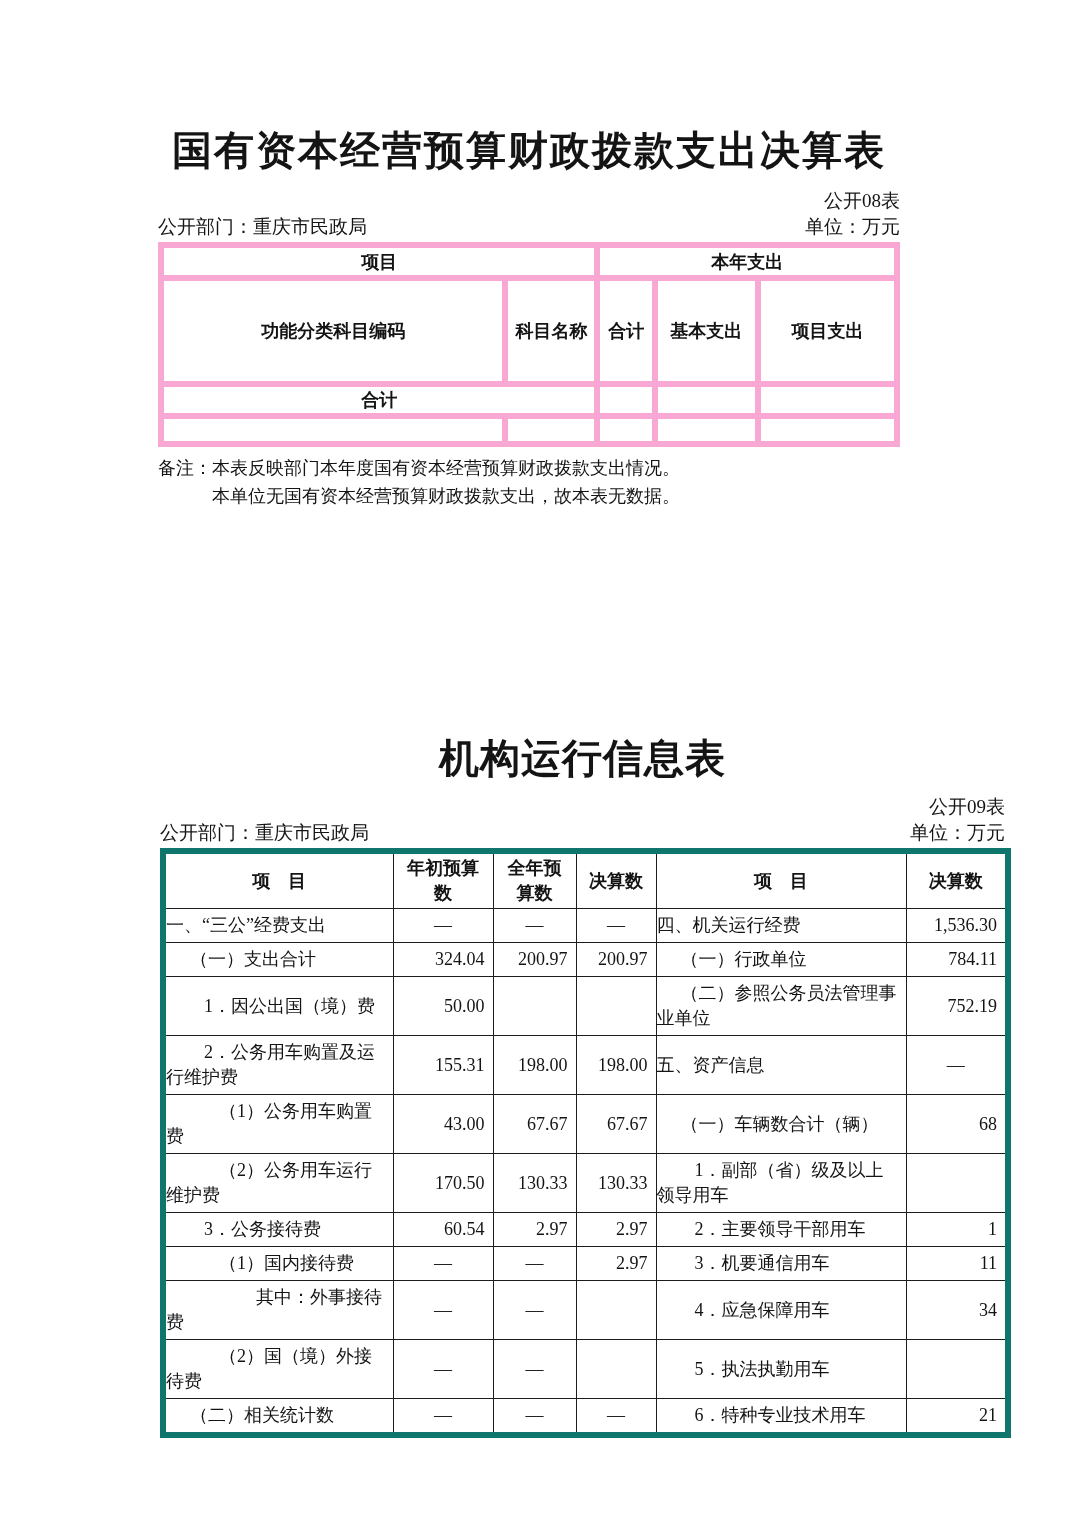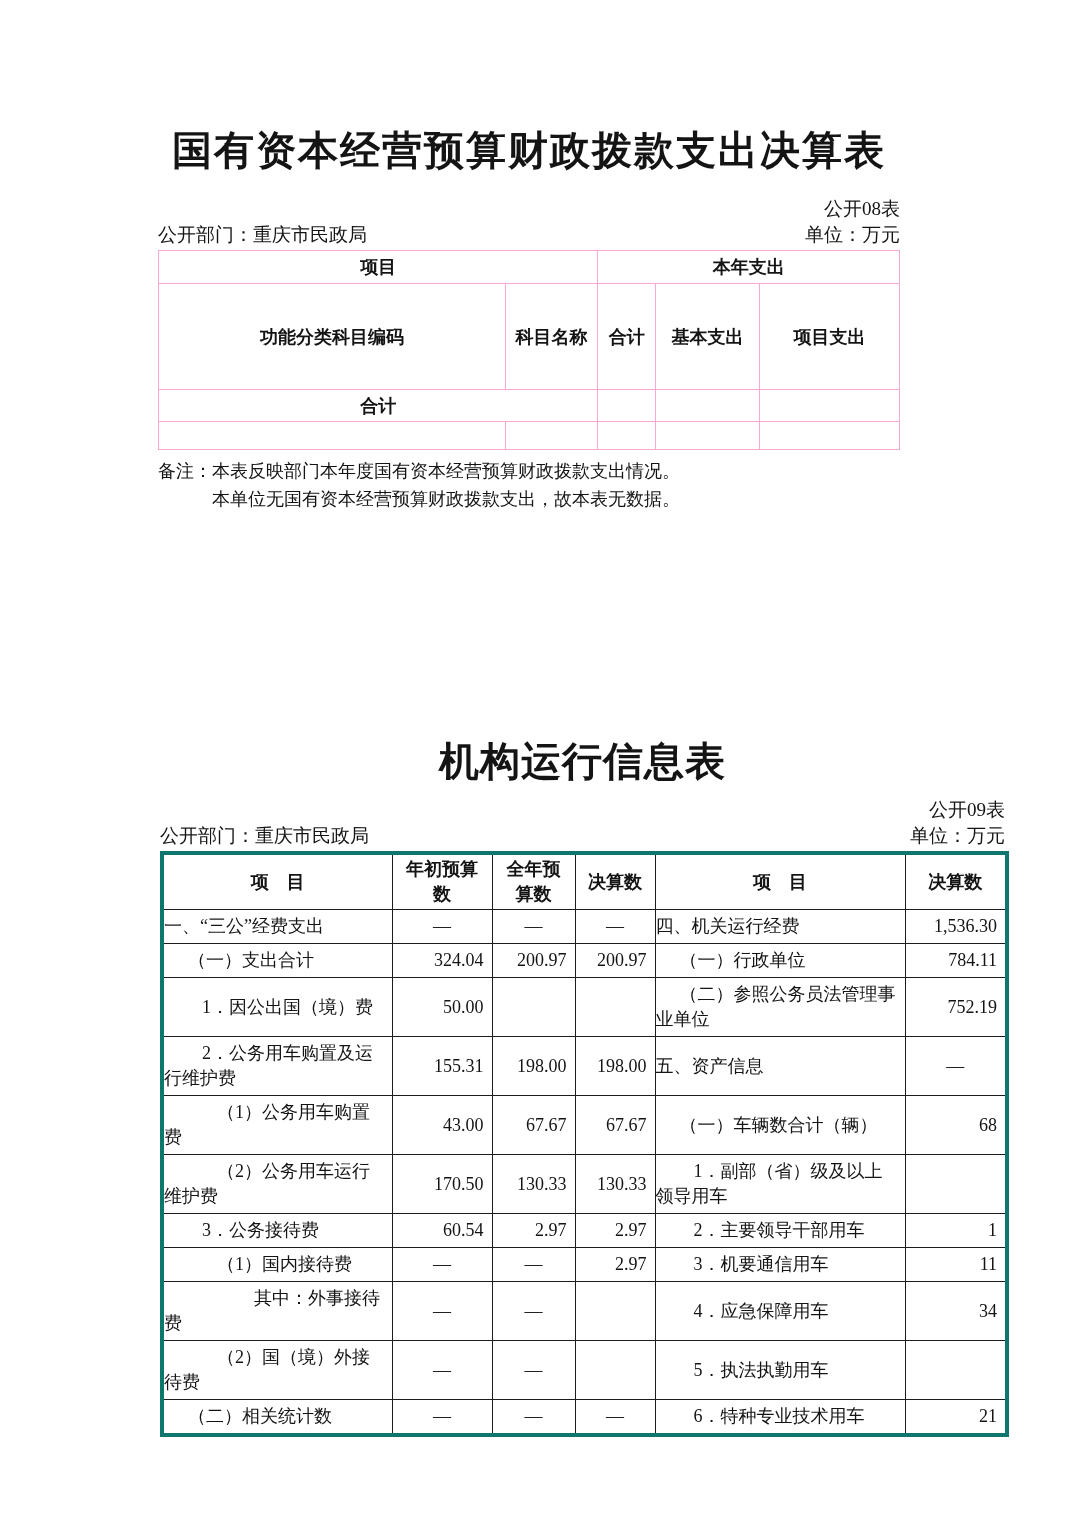--- a/index.html
+++ b/index.html
@@ -18,41 +18,41 @@
     padding-top: 128px;
     margin-left: 158px;
     width: 742px;
   }
   .doc-title-1 {
     font-size: 40px;
     font-weight: bold;
     text-align: center;
     letter-spacing: 2px;
     line-height: 46px;
-    margin-bottom: 22px;
+    margin-bottom: 14px;
   }
   .form-no {
     text-align: right;
     font-size: 19px;
     line-height: 26px;
   }
   .meta-row {
     display: flex;
     justify-content: space-between;
     font-size: 19px;
     line-height: 26px;
     margin-bottom: 2px;
   }
   table.t-budget {
     width: 100%;
     border-collapse: collapse;
     table-layout: fixed;
   }
   .t-budget th, .t-budget td {
-    border: 1px solid #f9a8d4;
+    border: 6px solid #f9a8d4;
     text-align: center;
     vertical-align: middle;
     font-size: 18px;
     font-weight: bold;
     padding: 0;
   }
   .t-budget tr.r1 { height: 33px; }
   .t-budget tr.r2 { height: 106px; }
   .t-budget tr.r3 { height: 32px; }
   .t-budget tr.r4 { height: 28px; }
@@ -75,21 +75,21 @@
     font-weight: bold;
     text-align: center;
     letter-spacing: 1px;
     line-height: 48px;
     margin-bottom: 12px;
   }
   table.t-info {
     width: 845px;
     border-collapse: collapse;
     table-layout: fixed;
-    border: 4px solid #0f766e;
+    border: 6px solid #0f766e;
     margin-top: 1px;
   }
   .t-info th {
     border: 1px solid #1c1c1c;
     font-size: 18px;
     font-weight: bold;
     text-align: center;
     vertical-align: middle;
     white-space: pre-line;
     height: 56px;

